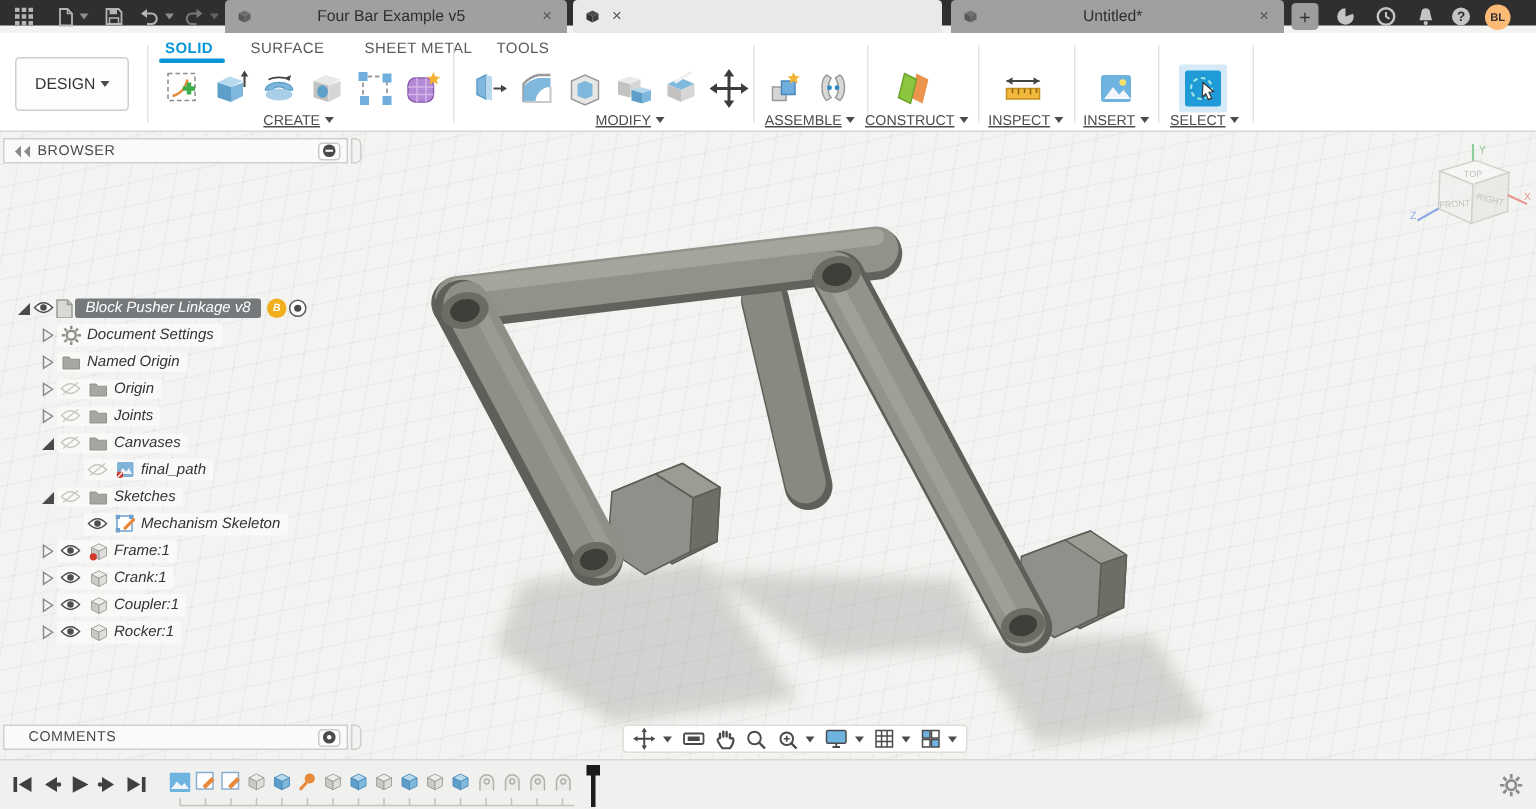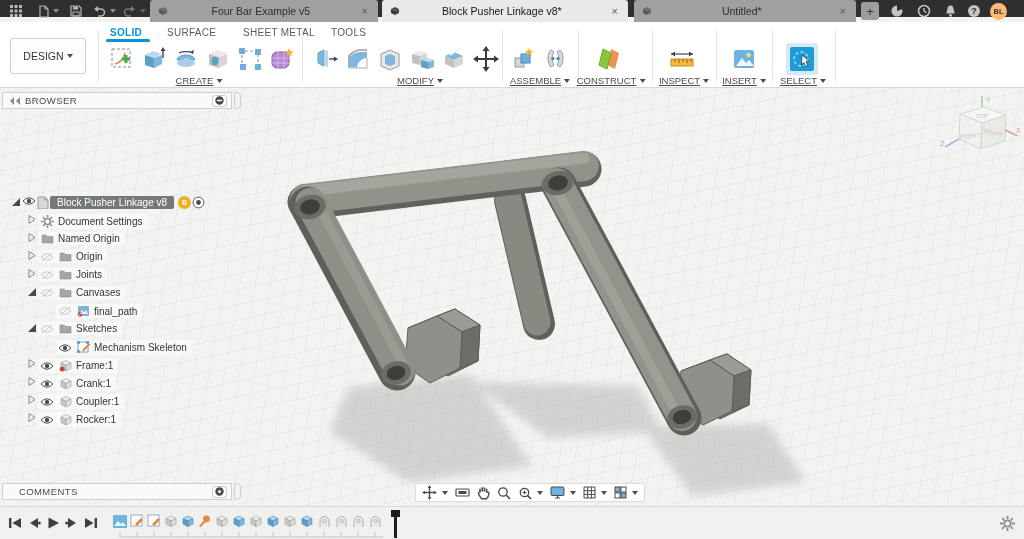--- a/index.html
+++ b/index.html
@@ -32,21 +32,21 @@
       repeating-linear-gradient(100deg, rgba(60,60,60,0.045) 0 1px, transparent 1px 15px),
       repeating-linear-gradient(-12deg, rgba(60,60,60,0.045) 0 1px, transparent 1px 15px);
   }
 
   
   .panel-head { position:absolute; left:2px; width:230px; height:17px; background:#fafaf9; border:1px solid #cfcfcd; display:flex; align-items:center; font-size:9.5px; color:#4a4a4a; letter-spacing:.4px;}
   .panel-nub { position:absolute; left:234px; width:7px; height:17px; background:#f2f2f0; border:1px solid #cfcfcd; border-radius:0 4px 4px 0;}
   .phead-btn { margin-left:auto; margin-right:4px; width:15px; height:12px; border:1px solid #c9c9c7; border-radius:3px; background:#fff; display:flex; align-items:center; justify-content:center; cursor:pointer;}
 
   #btree { position:absolute; left:2px; top:108px; width:232px; }
-  .brow { display:flex; align-items:flex-start; height:18px; font-size:10px; color:#333; cursor:pointer;}
+  .brow { display:flex; align-items:center; height:18px; font-size:10px; color:#333; cursor:pointer;font-style:italic;}
   .brow .pill { display:flex; align-items:center; background:rgba(249,249,247,.88); border-radius:2px; padding:1px 5px 1px 2px; gap:4px;}
   .tri { width:11px; height:11px; flex:none; margin-right:1px; cursor:pointer;}
   .slot { width:14px; flex:none; display:flex; justify-content:center; }
   .rlabel { white-space:nowrap; }
 
   
   #bottomstrip { position:absolute; left:0; top:506px; width:1024px; height:33px; background:#f0f0ee; border-top:1px solid #d8d8d6;}
   .pb { position:absolute; top:9px; width:15px; height:15px; cursor:pointer;}
   .tlico { position:absolute; top:6px; width:16px; height:16px; display:flex; align-items:center; justify-content:center; cursor:pointer;}
 
@@ -112,21 +112,20 @@
       </svg>
     <span class="lbl">Four Bar Example v5</span>
     <span class="x">×</span>
   </div>
   <div class="doc-tab active" style="left:382px;width:246px">
     <svg width="10" height="10">
         <path d="M5 1 9 3 5 5 1 3Z" fill="#4c4c4c"></path>
         <path d="M1 3v4l4 2V5Z" fill="#333"></path>
         <path d="M9 3v4L5 9V5Z" fill="#404040"></path>
       </svg>
-    <span class="lbl">Block Pusher Linkage v8*</span>
     <span class="x">×</span>
   </div>
   <div class="doc-tab" style="left:634px;width:222px">
     <svg width="10" height="10">
         <path d="M5 1 9 3 5 5 1 3Z" fill="#6f6f6f"></path>
         <path d="M1 3v4l4 2V5Z" fill="#565656"></path>
         <path d="M9 3v4L5 9V5Z" fill="#626262"></path>
       </svg>
     <span class="lbl">Untitled*</span>
     <span class="x">×</span>

